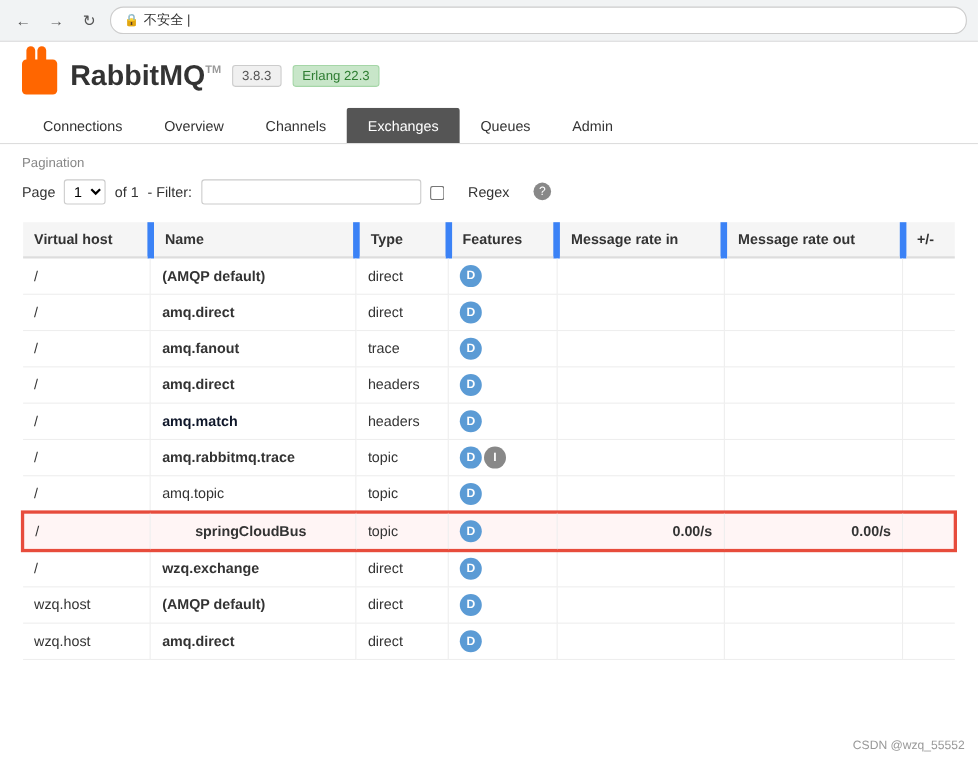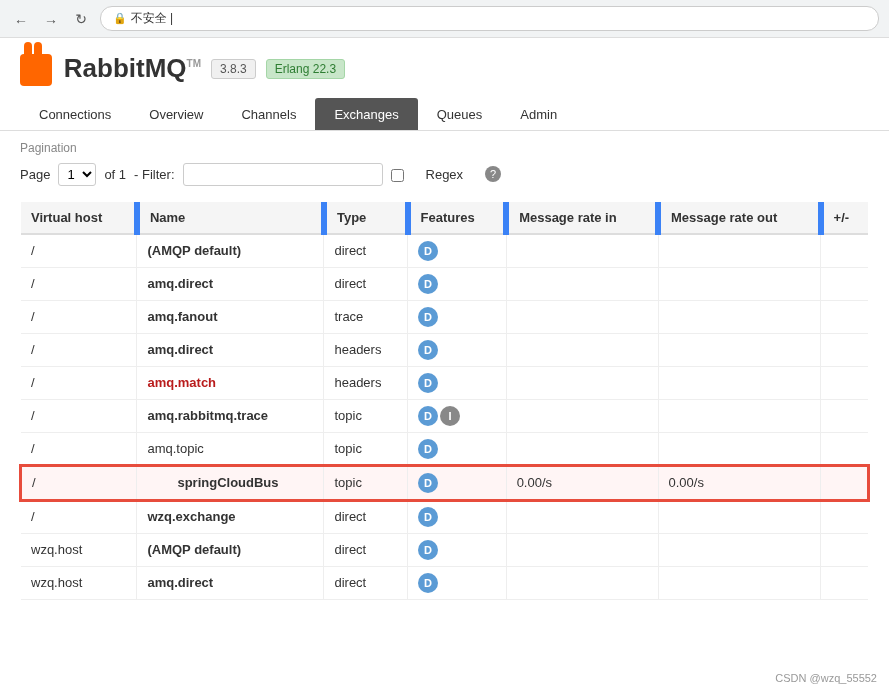--- a/index.html
+++ b/index.html
@@ -139,21 +139,21 @@
       background: #fff5f5;
     }
     .highlighted-row {
       outline: 2px solid #e74c3c;
     }
     
     tr.highlighted-row td:first-child { border-left: 2px solid #e74c3c; }
     tr.highlighted-row td:last-child { border-right: 2px solid #e74c3c; }
     tr.highlighted-row td { border-top: 2px solid #e74c3c; border-bottom: 2px solid #e74c3c; }
 
-    .rate-value { color: #333; }
+    .rate-value { text-align: right; color: #333; font-weight: bold; }
 
     .watermark {
       position: fixed; bottom: 8px; right: 12px; color: #999; font-size: 11px;
     }
   </style>
 </head>
 <body>
 
 <div class="browser-bar">
   <button class="nav-btn">←</button>
@@ -247,21 +247,21 @@
           <td>/</td>
           <td style="font-weight: bold;"><a href="#" style="color: rgb(51, 51, 51); text-decoration: none;">amq.direct</a></td>
           <td>headers</td>
           <td><span class="feature-badge">D</span></td>
           <td class="rate-value"></td>
           <td class="rate-value"></td>
           <td></td>
         </tr>
         <tr>
           <td>/</td>
-          <td style="font-weight: bold;"><a href="#" style="color: #b91c1c; text-decoration: none;">amq.match</a></td>
+          <td style="font-weight: bold;"><a href="#" style="color: #0f172a; text-decoration: none;">amq.match</a></td>
           <td>headers</td>
           <td><span class="feature-badge">D</span></td>
           <td class="rate-value"></td>
           <td class="rate-value"></td>
           <td></td>
         </tr>
         <tr>
           <td>/</td>
           <td style="font-weight: bold;"><a href="#" style="color: rgb(51, 51, 51); text-decoration: none;">amq.rabbitmq.trace</a></td>
           <td>topic</td>

